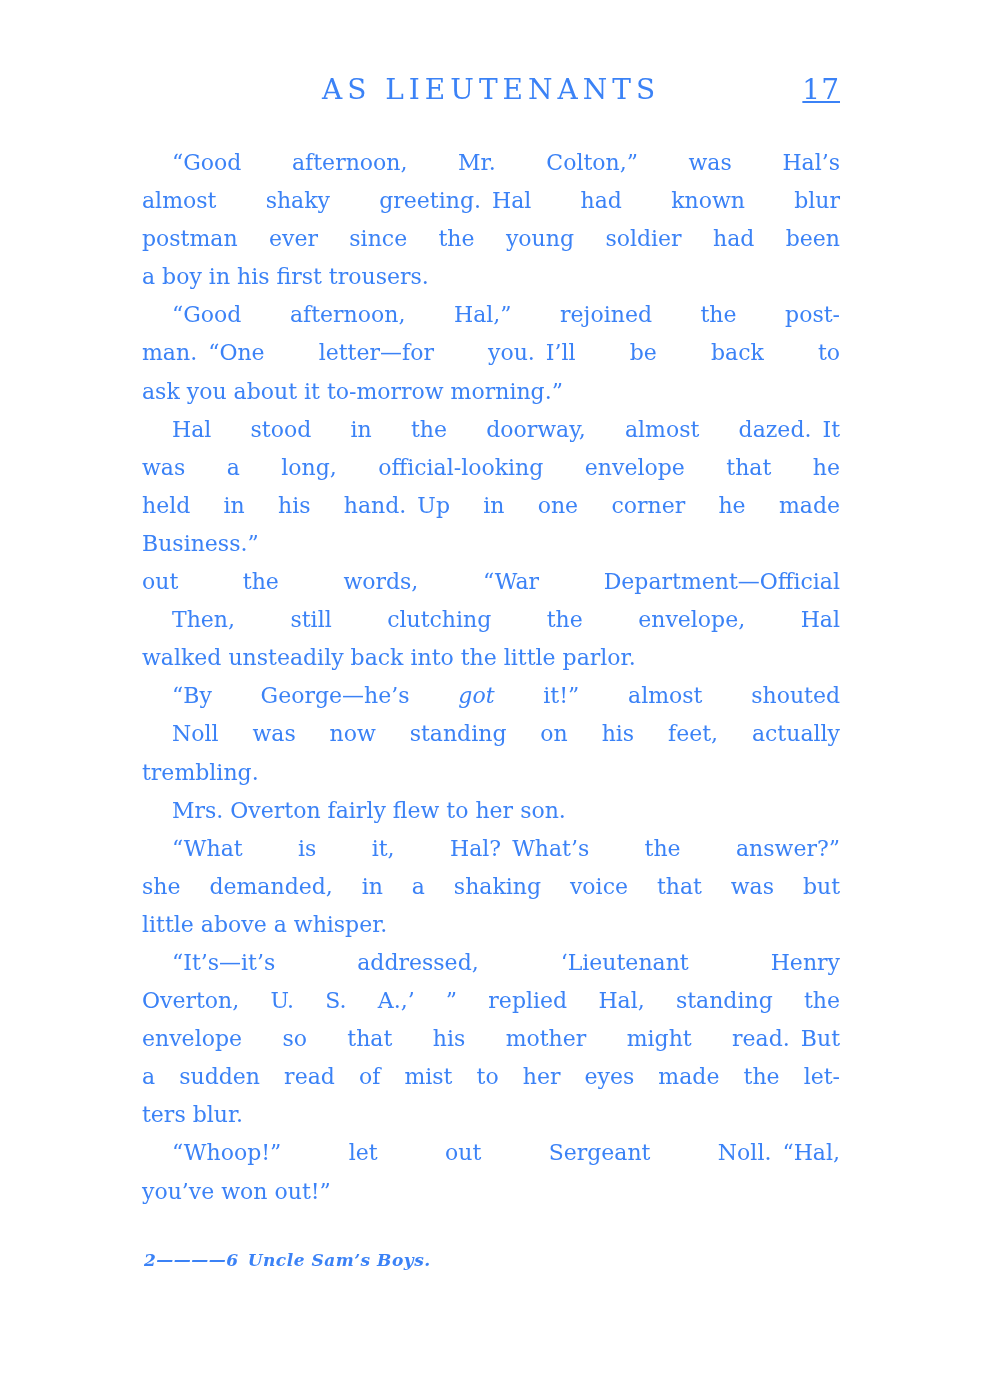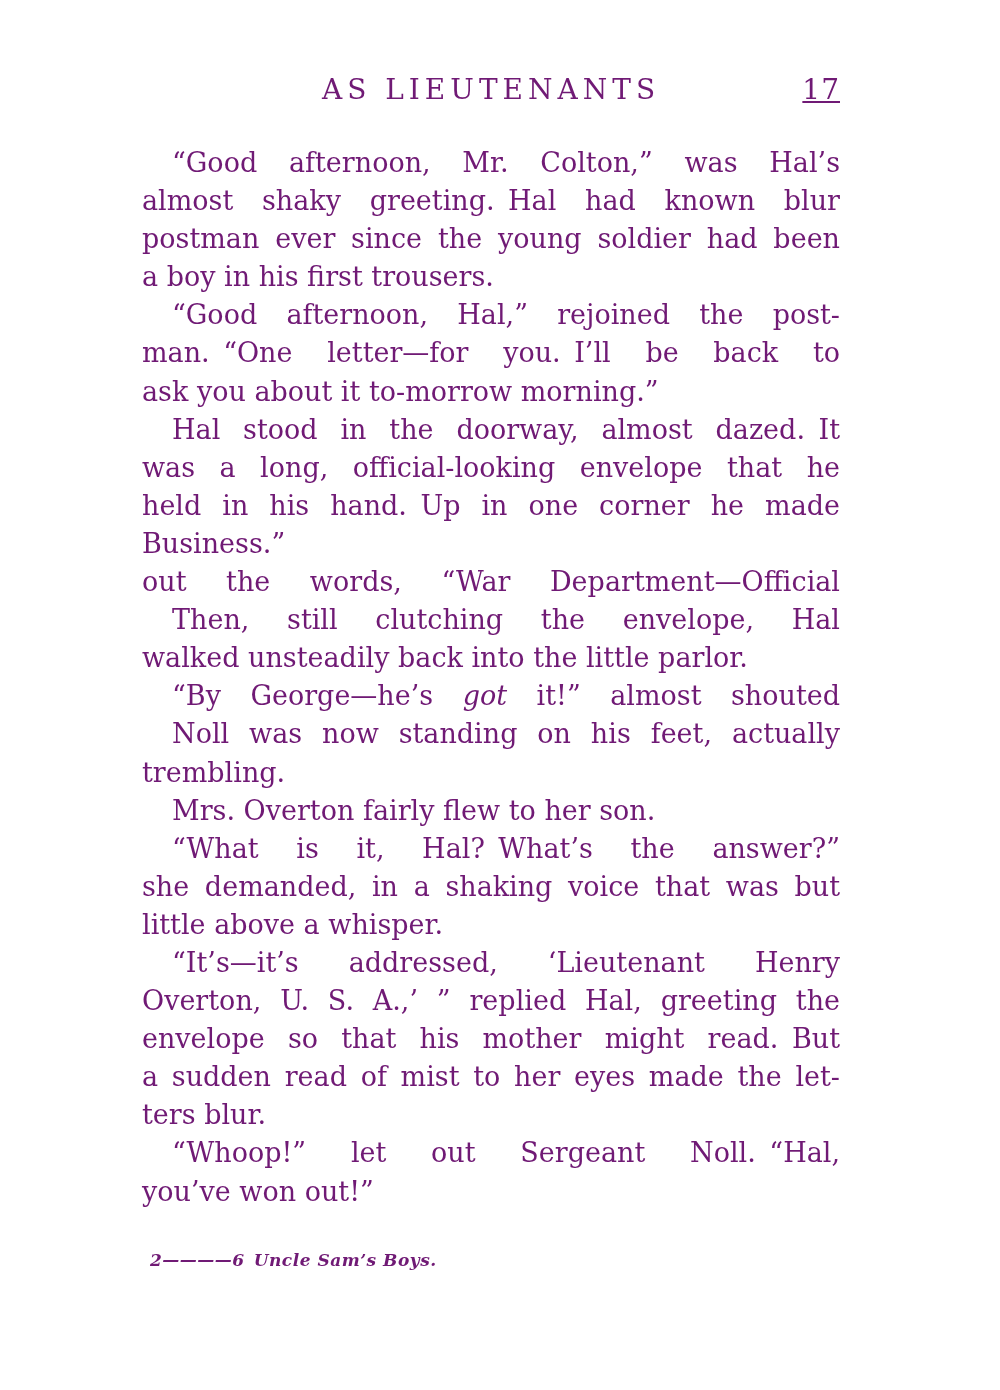--- a/index.html
+++ b/index.html
@@ -1,21 +1,21 @@
 <!DOCTYPE html>
 <html><head>
 <meta charset="utf-8">
 <style>
   html, body { margin: 0; padding: 0; background: #ffffff; }
   .page {
     position: relative;
     width: 1000px;
     height: 1390px;
     background: #ffffff;
-    color: #701a75;
+    color: #3b82f6;
     font-family: "DejaVu Serif", "Liberation Serif", serif;
     overflow: hidden;
   }
   .runhead {
     position: absolute;
     left: 142px;
     top: 74px;
     width: 698px;
     height: 34px;
     font-size: 28px;
@@ -32,34 +32,34 @@
     right: 0;
     top: 0;
     letter-spacing: 1px;
     text-decoration: underline;
   }
   .bodytext {
     position: absolute;
     left: 142px;
     top: 144px;
     width: 698px;
-    font-size: 27px;
+    font-size: 22px;
     line-height: 38.1px;
   }
   .line {
     text-align: justify;
     text-align-last: justify;
     white-space: normal;
   }
   .line.plast { text-align-last: left; }
   .line.indent { text-indent: 30px; }
   .it { font-style: italic; }
   .signature {
     position: absolute;
-    left: 150px;
+    left: 144px;
     top: 1249px;
     font-size: 17px;
     line-height: 22px;
     font-weight: bold;
     font-style: italic;
     letter-spacing: 0.5px;
   }
 </style>
 </head>
 <body>
@@ -87,21 +87,21 @@
     <div class="line indent">Then, still clutching the envelope, Hal</div>
     <div class="line plast">walked unsteadily back into the little parlor.</div>
     <div class="line indent"><span>“By George—he’s </span><span class="it">got</span><span> it!” almost shouted</span></div>
     <div class="line indent">Noll was now standing on his feet, actually</div>
     <div class="line plast">trembling.</div>
     <div class="line indent plast">Mrs. Overton fairly flew to her son.</div>
     <div class="line indent">“What is it, Hal? What’s the answer?”</div>
     <div class="line">she demanded, in a shaking voice that was but</div>
     <div class="line plast">little above a whisper.</div>
     <div class="line indent">“It’s—it’s addressed, ‘Lieutenant Henry</div>
-    <div class="line">Overton, U. S. A.,’ ” replied Hal, greeting the</div>
+    <div class="line">Overton, U. S. A.,’ ” replied Hal, standing the</div>
     <div class="line">envelope so that his mother might read. But</div>
     <div class="line">a sudden read of mist to her eyes made the let-</div>
     <div class="line plast">ters blur.</div>
     <div class="line indent">“Whoop!” let out Sergeant Noll. “Hal,</div>
     <div class="line plast">you’ve won out!”</div>
   </div>
 
   <div class="signature">2————6 Uncle Sam’s Boys.</div>
 
 </div>

